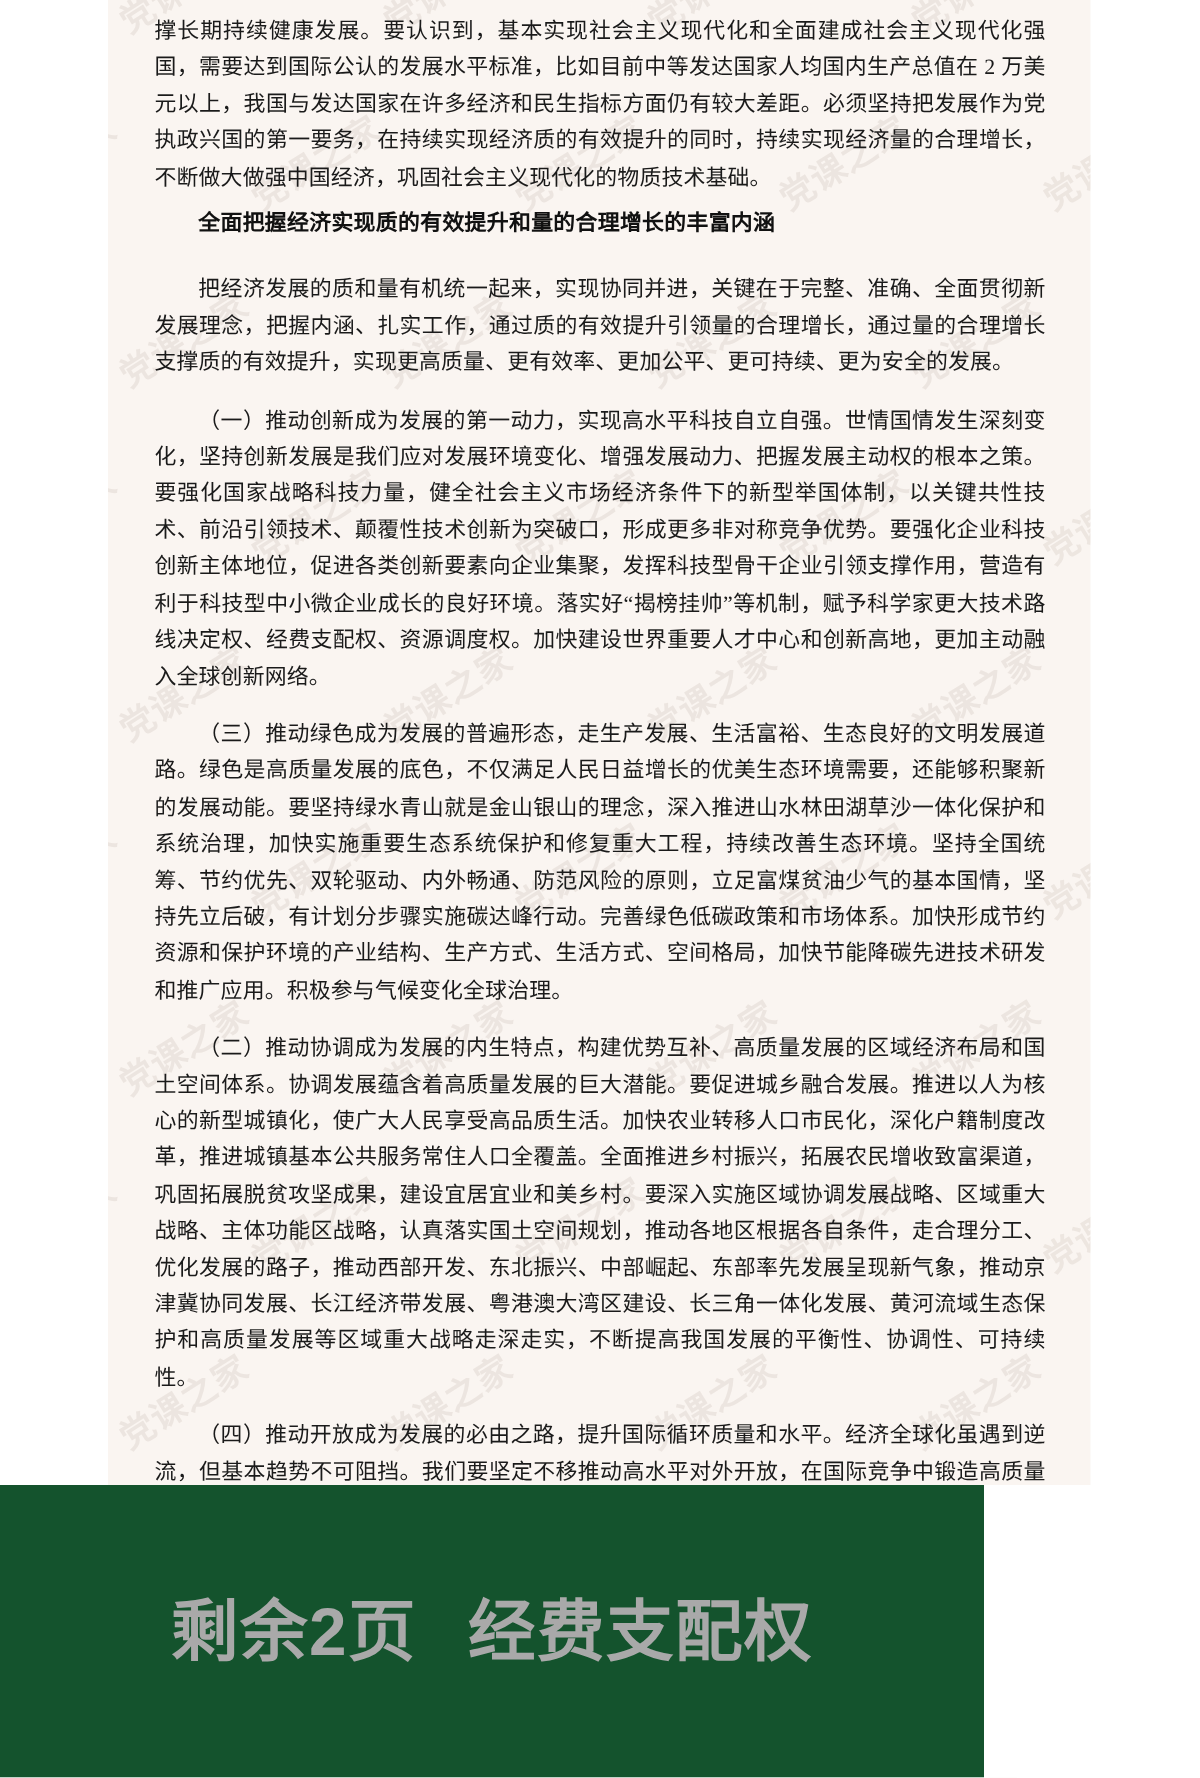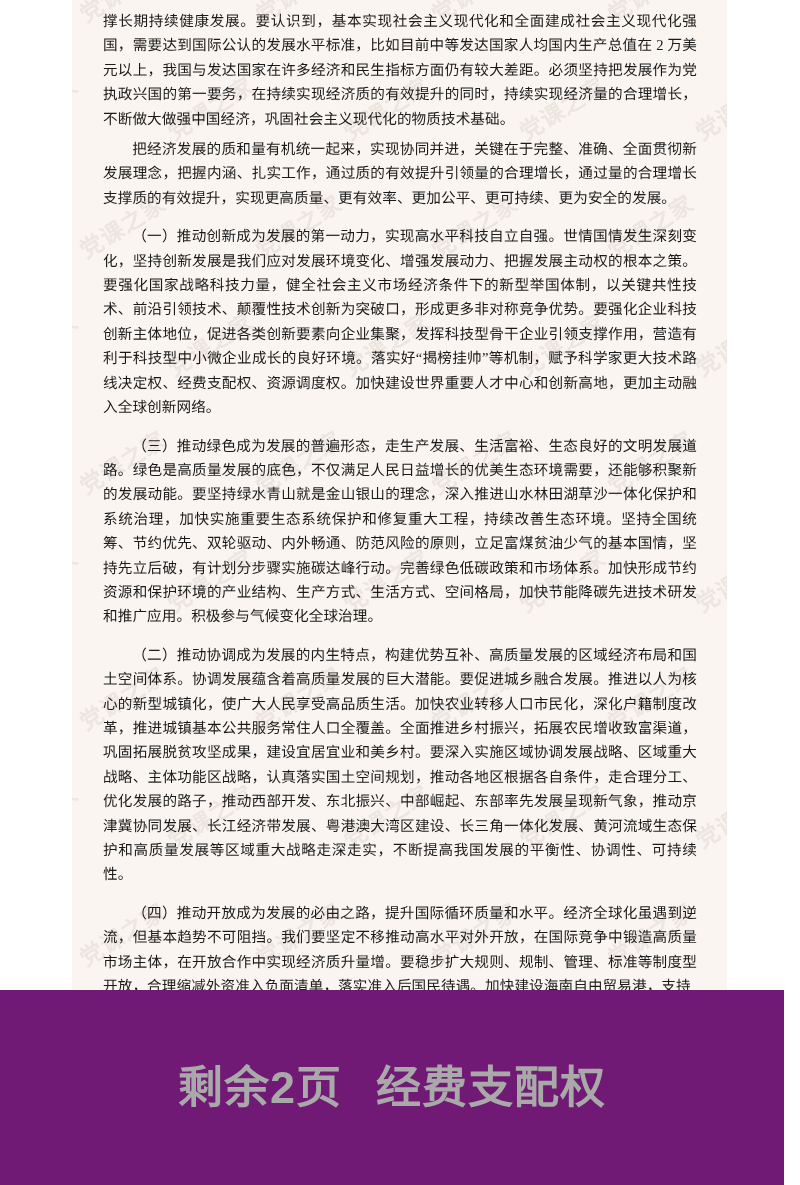--- a/index.html
+++ b/index.html
@@ -79,23 +79,23 @@
     text-indent: 2em;
     letter-spacing: 0.2px;
   }
   p.para.tight { margin-bottom: 13px; }
 
   
   #locked-banner {
     position: absolute;
     left: 0;
     top: 990px;
-    width: 784px;
+    width: 656px;
     height: 195px;
-    background: #701a75;
+    background: #14532d;
     display: flex;
     align-items: center;
     justify-content: center;
     gap: 34px;
   }
   #locked-banner span {
     font-family: "Liberation Sans", "DejaVu Sans", sans-serif;
     font-size: 45px;
     font-weight: 700;
     color: #a9a9a9;
@@ -147,20 +147,21 @@
       <span class="wm" style="left: 616px; top: 826px; color: rgb(207, 195, 187); opacity: 0.3; transform: rotate(-32deg);">党课之家</span>
       <span class="wm" style="left: 0px; top: 944px; color: rgb(207, 195, 187); opacity: 0.3; transform: rotate(-32deg);">党课之家</span>
       <span class="wm" style="left: 176px; top: 944px; color: rgb(207, 195, 187); opacity: 0.3; transform: rotate(-32deg);">党课之家</span>
       <span class="wm" style="left: 352px; top: 944px; color: rgb(207, 195, 187); opacity: 0.3; transform: rotate(-32deg);">党课之家</span>
       <span class="wm" style="left: 528px; top: 944px; color: rgb(207, 195, 187); opacity: 0.3; transform: rotate(-32deg);">党课之家</span>
     </div>
 
   <div id="doc-body">
     <p class="para first">撑长期持续健康发展。要认识到，基本实现社会主义现代化和全面建成社会主义现代化强国，需要达到国际公认的发展水平标准，比如目前中等发达国家人均国内生产总值在 2 万美元以上，我国与发达国家在许多经济和民生指标方面仍有较大差距。必须坚持把发展作为党执政兴国的第一要务，在持续实现经济质的有效提升的同时，持续实现经济量的合理增长，不断做大做强中国经济，巩固社会主义现代化的物质技术基础。</p>
 
+    <p class="heading">全面把握经济实现质的有效提升和量的合理增长的丰富内涵</p>
 
     <p class="para">把经济发展的质和量有机统一起来，实现协同并进，关键在于完整、准确、全面贯彻新发展理念，把握内涵、扎实工作，通过质的有效提升引领量的合理增长，通过量的合理增长支撑质的有效提升，实现更高质量、更有效率、更加公平、更可持续、更为安全的发展。</p>
 
     <p class="para">（一）推动创新成为发展的第一动力，实现高水平科技自立自强。世情国情发生深刻变化，坚持创新发展是我们应对发展环境变化、增强发展动力、把握发展主动权的根本之策。要强化国家战略科技力量，健全社会主义市场经济条件下的新型举国体制，以关键共性技术、前沿引领技术、颠覆性技术创新为突破口，形成更多非对称竞争优势。要强化企业科技创新主体地位，促进各类创新要素向企业集聚，发挥科技型骨干企业引领支撑作用，营造有利于科技型中小微企业成长的良好环境。落实好“揭榜挂帅”等机制，赋予科学家更大技术路线决定权、经费支配权、资源调度权。加快建设世界重要人才中心和创新高地，更加主动融入全球创新网络。</p>
 
     <p class="para">（三）推动绿色成为发展的普遍形态，走生产发展、生活富裕、生态良好的文明发展道路。绿色是高质量发展的底色，不仅满足人民日益增长的优美生态环境需要，还能够积聚新的发展动能。要坚持绿水青山就是金山银山的理念，深入推进山水林田湖草沙一体化保护和系统治理，加快实施重要生态系统保护和修复重大工程，持续改善生态环境。坚持全国统筹、节约优先、双轮驱动、内外畅通、防范风险的原则，立足富煤贫油少气的基本国情，坚持先立后破，有计划分步骤实施碳达峰行动。完善绿色低碳政策和市场体系。加快形成节约资源和保护环境的产业结构、生产方式、生活方式、空间格局，加快节能降碳先进技术研发和推广应用。积极参与气候变化全球治理。</p>
 
     <p class="para">（二）推动协调成为发展的内生特点，构建优势互补、高质量发展的区域经济布局和国土空间体系。协调发展蕴含着高质量发展的巨大潜能。要促进城乡融合发展。推进以人为核心的新型城镇化，使广大人民享受高品质生活。加快农业转移人口市民化，深化户籍制度改革，推进城镇基本公共服务常住人口全覆盖。全面推进乡村振兴，拓展农民增收致富渠道，巩固拓展脱贫攻坚成果，建设宜居宜业和美乡村。要深入实施区域协调发展战略、区域重大战略、主体功能区战略，认真落实国土空间规划，推动各地区根据各自条件，走合理分工、优化发展的路子，推动西部开发、东北振兴、中部崛起、东部率先发展呈现新气象，推动京津冀协同发展、长江经济带发展、粤港澳大湾区建设、长三角一体化发展、黄河流域生态保护和高质量发展等区域重大战略走深走实，不断提高我国发展的平衡性、协调性、可持续性。</p>
 
     <p class="para tight">（四）推动开放成为发展的必由之路，提升国际循环质量和水平。经济全球化虽遇到逆流，但基本趋势不可阻挡。我们要坚定不移推动高水平对外开放，在国际竞争中锻造高质量市场主体，在开放合作中实现经济质升量增。要稳步扩大规则、规制、管理、标准等制度型开放，合理缩减外资准入负面清单，落实准入后国民待遇。加快建设海南自由贸易港，支持</p>

